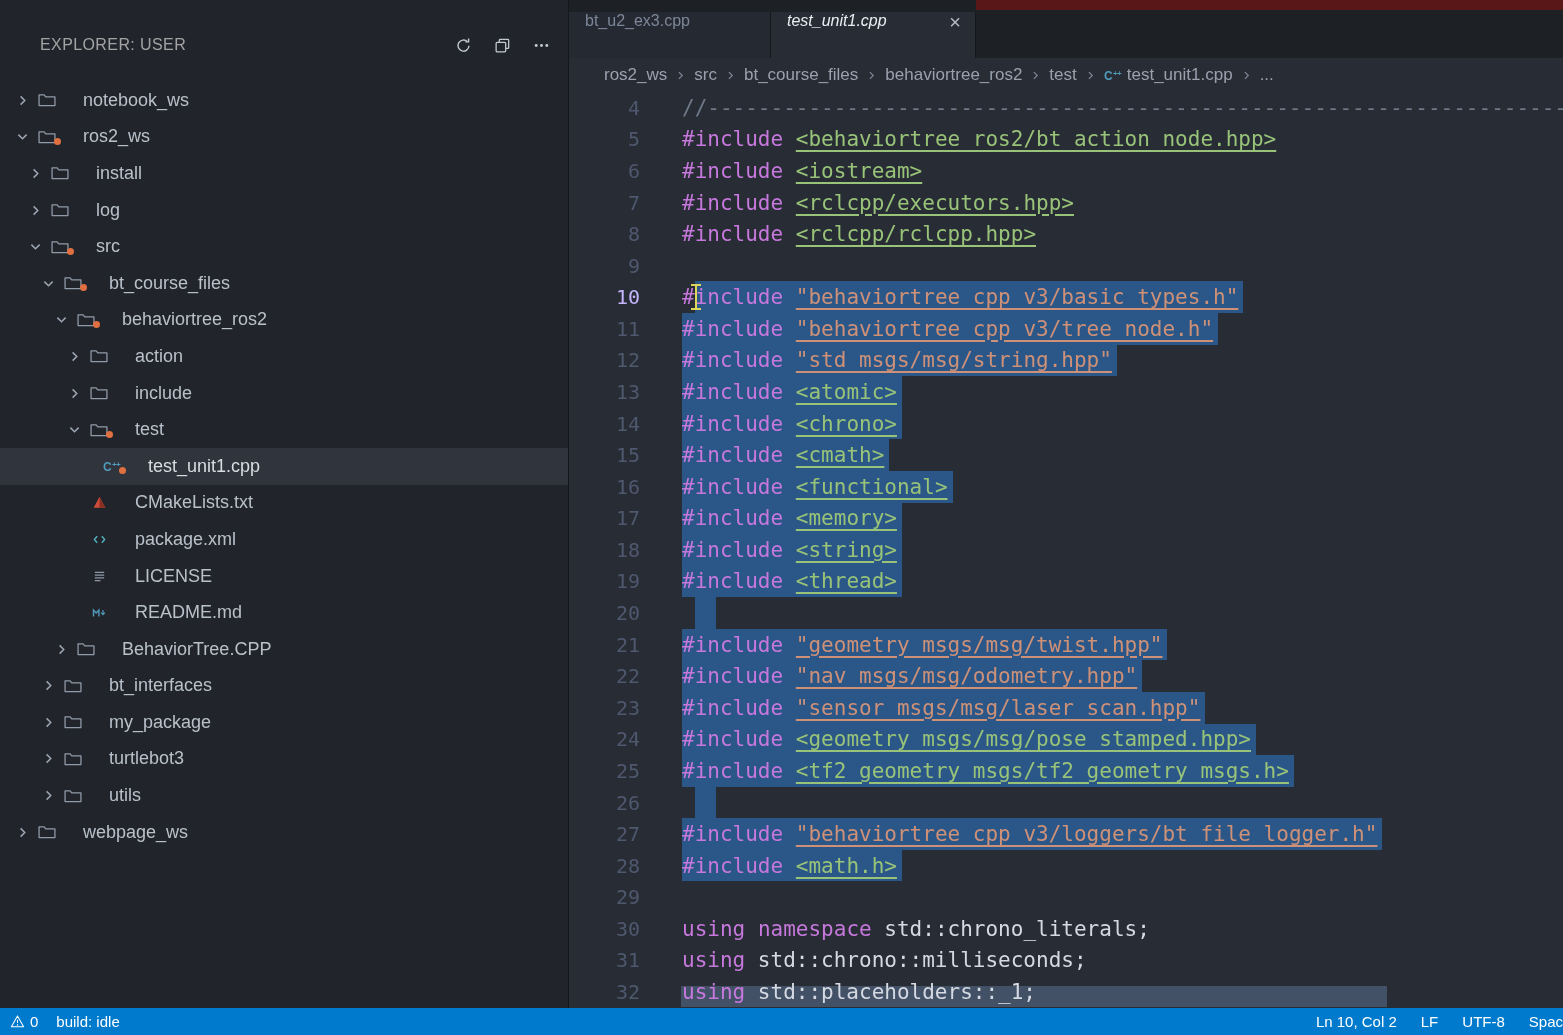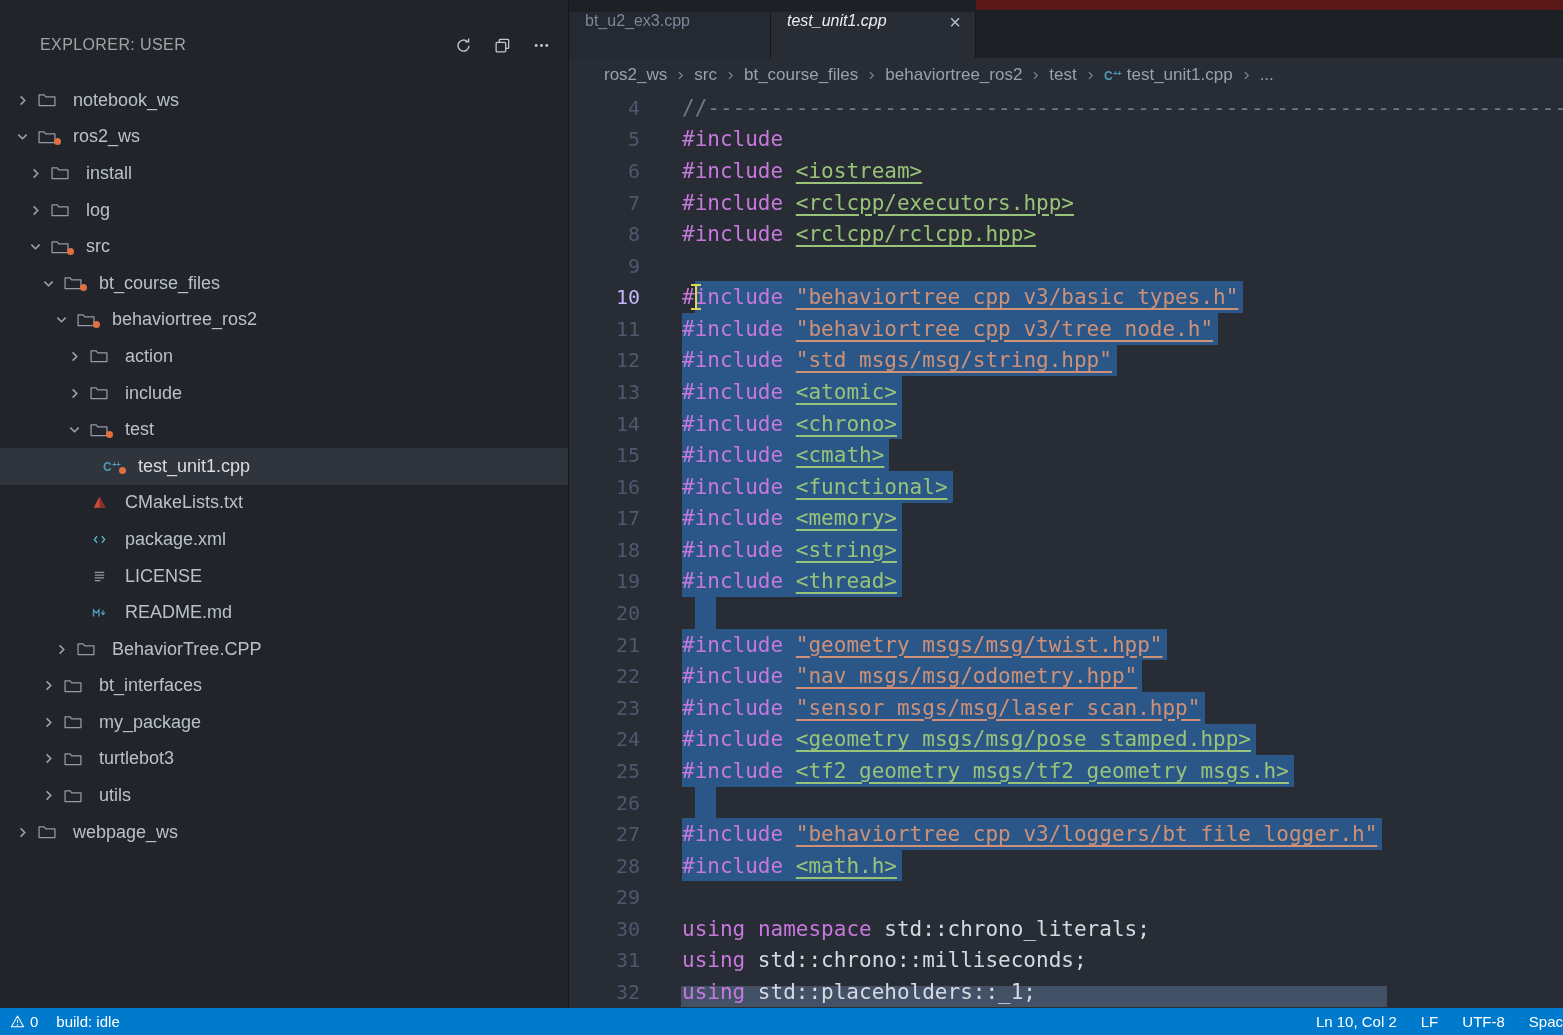--- a/index.html
+++ b/index.html
@@ -12,21 +12,21 @@
   .sb-header{height:58px;flex:none;display:flex;align-items:center;padding:16px 18px 0 40px;color:#a3a3a3;font-size:16px;letter-spacing:.4px;}
   .sb-actions{margin-left:auto;display:flex;gap:22px;align-items:center;}
   .abtn{display:flex;cursor:pointer;}
   .tree{flex:1;overflow:hidden;padding-top:8px;}
   .trow{height:36.6px;display:flex;align-items:center;font-size:18px;color:#b9c0ca;cursor:pointer;}
   .trow.selected{background:#2f343d;color:#d9dce1;}
   .indent{flex:none;}
   .twisty{width:24px;flex:none;display:flex;align-items:center;justify-content:center;}
   .ticon{width:26px;flex:none;display:flex;align-items:center;justify-content:center;position:relative;}
   .mdot{position:absolute;right:-1px;bottom:0px;width:7px;height:7px;border-radius:50%;background:var(--dot,#e0703f);}
-  .tlabel{margin-left:13px;white-space:nowrap;text-align:center;}
+  .tlabel{margin-left:23px;white-space:nowrap;text-align:center;}
 
   
   .editor-col{flex:1;min-width:0;display:flex;flex-direction:column;background:#282c34;position:relative;}
   .tabbar{height:58px;flex:none;background:#1d2126;display:flex;align-items:flex-end;}
   .tab{width:202px;height:46px;box-sizing:border-box;display:flex;padding:0 12px 0 16px;font-size:16px;color:#7d8798;background:#252932;border-right:1px solid #14171c;cursor:pointer;}
   .tab.active{background:#282c34;color:#e9edf3;width:205px;}
   .tab.active .tab-label{font-style:italic;}
   .tab-label{white-space:nowrap;overflow:hidden;}
   .tab-close{margin-left:auto;font-size:20px;line-height:1;color:#b6bdc7;cursor:pointer;padding:0 2px;}
   .tab-rest{flex:1;height:58px;position:relative;background:#1d2126;}
@@ -452,21 +452,21 @@
             <svg viewBox="0 0 16 16" width="13" height="13">
               <path d="M6 3.8 L10.2 8 L6 12.2" fill="none" stroke="#7c8594" stroke-width="1.5"></path>
             </svg>
           </span>
           <span class="crumb">
             <span>...</span>
           </span>
         </div>
       <div class="code" id="code">
           <div class="cl"><span class="num">4</span><span class="lc"><span class="tk-com">//------------------------------------------------------------------------------------------------------------</span></span></div>
-          <div class="cl"><span class="num">5</span><span class="lc"><span class="tk-kw">#include</span><span class="tk-pl"> </span></span></div>
+          <div class="cl"><span class="num">5</span><span class="lc"><span class="tk-kw">#include</span><span class="tk-pl"> </span><span class="tk-inc">&lt;behaviortree_ros2/bt_action_node.hpp&gt;</span></span></div>
           <div class="cl"><span class="num">6</span><span class="lc"><span class="tk-kw">#include</span><span class="tk-pl"> </span><span class="tk-inc">&lt;iostream&gt;</span></span></div>
           <div class="cl"><span class="num">7</span><span class="lc"><span class="tk-kw">#include</span><span class="tk-pl"> </span><span class="tk-inc">&lt;rclcpp/executors.hpp&gt;</span></span></div>
           <div class="cl"><span class="num">8</span><span class="lc"><span class="tk-kw">#include</span><span class="tk-pl"> </span><span class="tk-inc">&lt;rclcpp/rclcpp.hpp&gt;</span></span></div>
           <div class="cl"><span class="num">9</span><span class="lc"></span></div>
           <div class="cl"><span class="num active">10</span><span class="lc"><span class="tk-kw">#</span><span class="selw"><span class="tk-kw">include</span><span class="tk-pl"> </span><span class="tk-str">"behaviortree_cpp_v3/basic_types.h"</span></span><span class="ibeam"></span></span></div>
           <div class="cl"><span class="num">11</span><span class="lc"><span class="selw"><span class="tk-kw">#include</span><span class="tk-pl"> </span><span class="tk-str">"behaviortree_cpp_v3/tree_node.h"</span></span></span></div>
           <div class="cl"><span class="num">12</span><span class="lc"><span class="selw"><span class="tk-kw">#include</span><span class="tk-pl"> </span><span class="tk-str">"std_msgs/msg/string.hpp"</span></span></span></div>
           <div class="cl"><span class="num">13</span><span class="lc"><span class="selw"><span class="tk-kw">#include</span><span class="tk-pl"> </span><span class="tk-inc">&lt;atomic&gt;</span></span></span></div>
           <div class="cl"><span class="num">14</span><span class="lc"><span class="selw"><span class="tk-kw">#include</span><span class="tk-pl"> </span><span class="tk-inc">&lt;chrono&gt;</span></span></span></div>
           <div class="cl"><span class="num">15</span><span class="lc"><span class="selw"><span class="tk-kw">#include</span><span class="tk-pl"> </span><span class="tk-inc">&lt;cmath&gt;</span></span></span></div>

